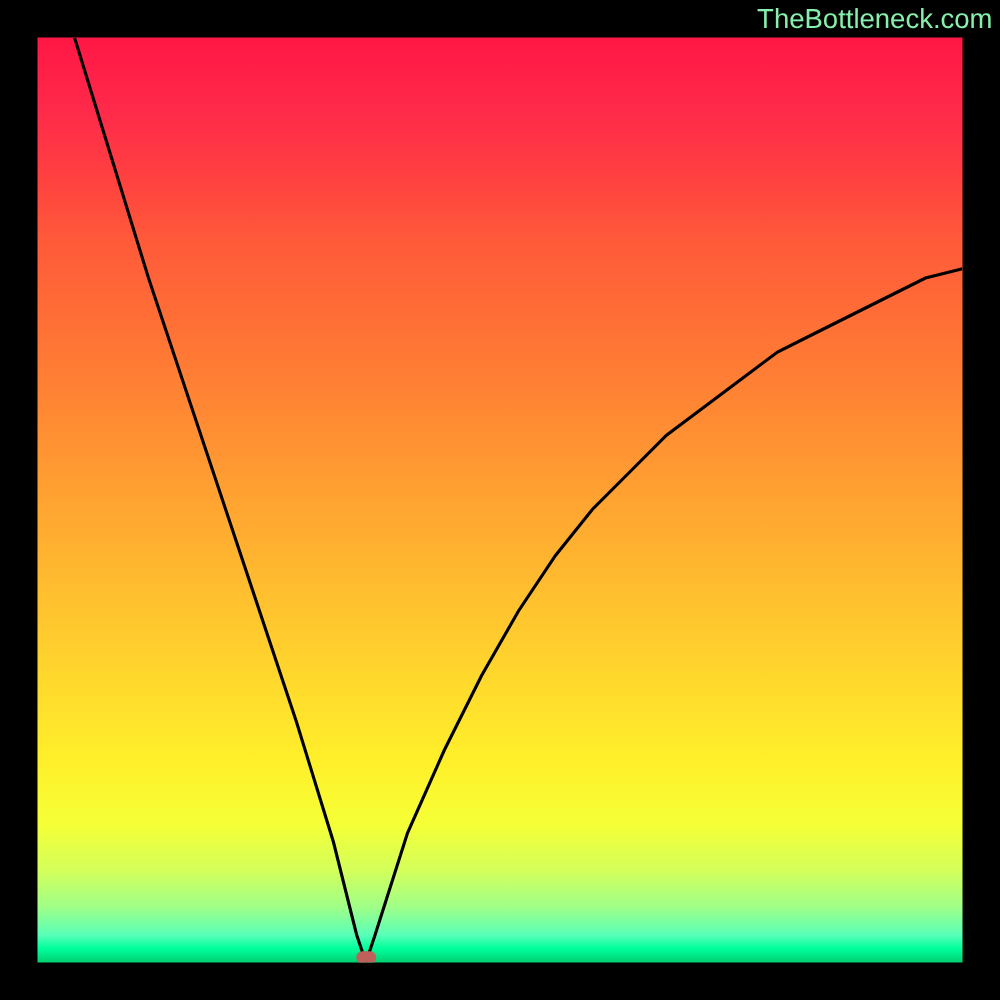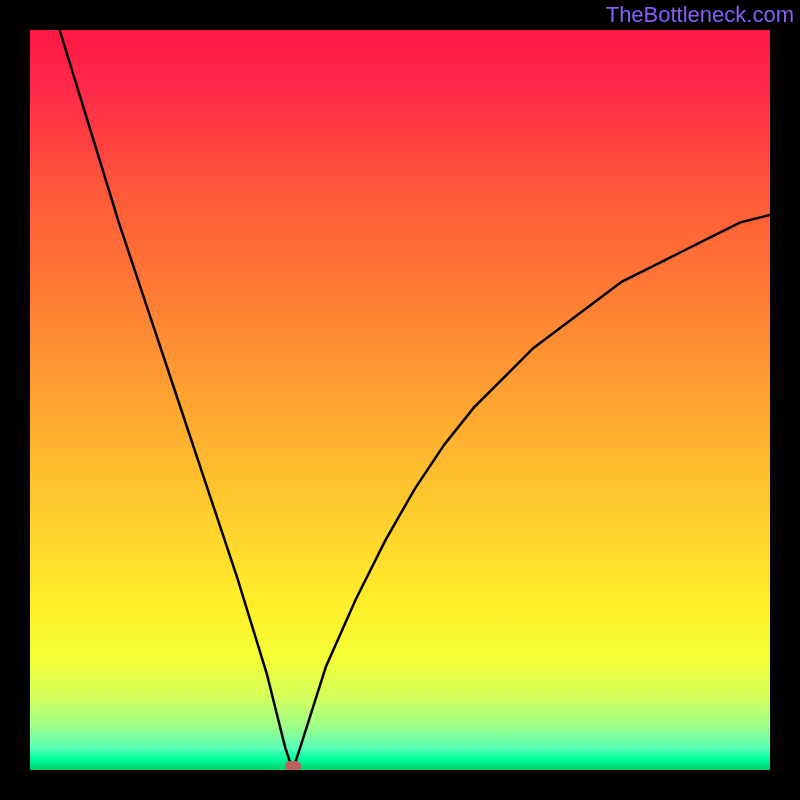--- a/index.html
+++ b/index.html
@@ -35,21 +35,21 @@
       #00ff9c 98.5%,
       #00e888 99.2%,
       #00d070 100%
     );
     overflow: hidden;
   }
   .attribution {
     position: absolute;
     top: 2px;
     right: 6px;
-    color: #8b5cf6;
+    color: #86efac;
     font-size: 22px;
     font-weight: 400;
     z-index: 10;
   }
   .curve-svg {
     position: absolute;
     left: 0;
     top: 0;
     width: 100%;
     height: 100%;

